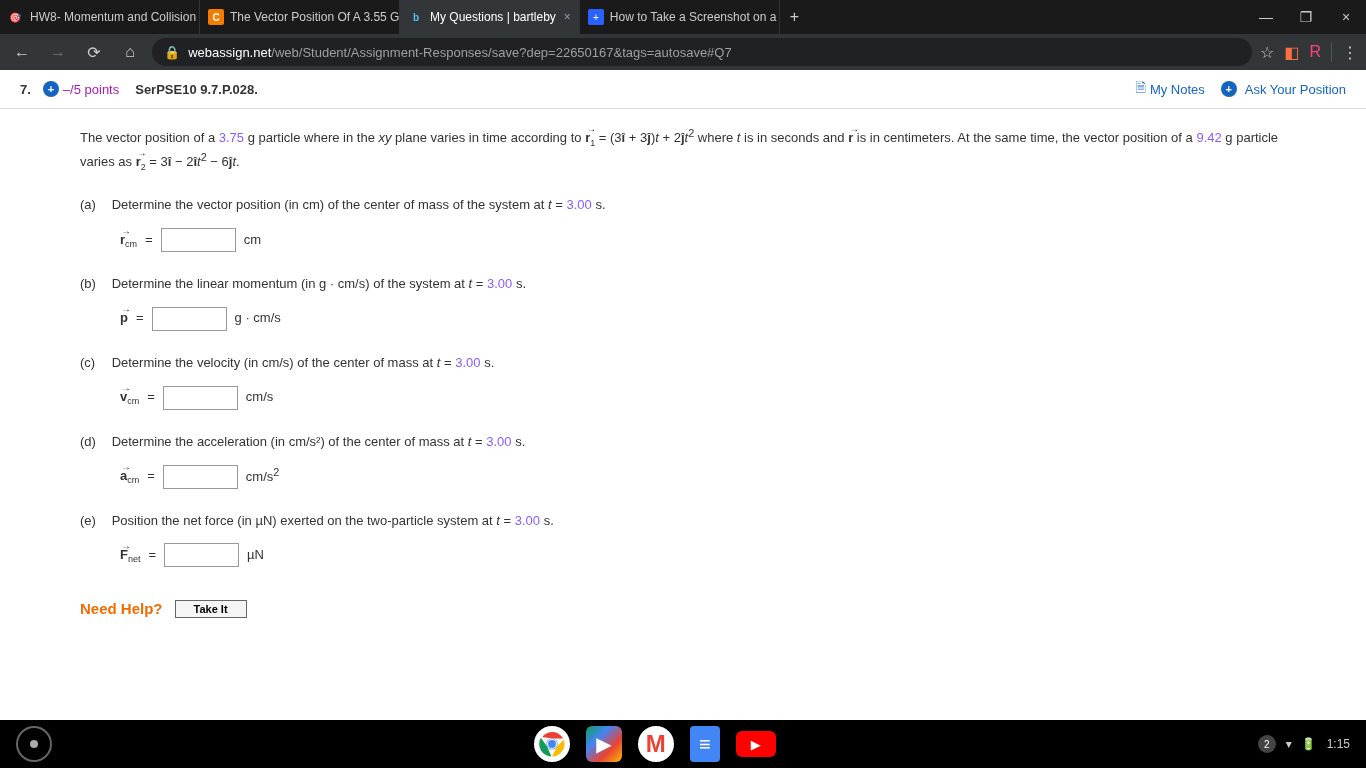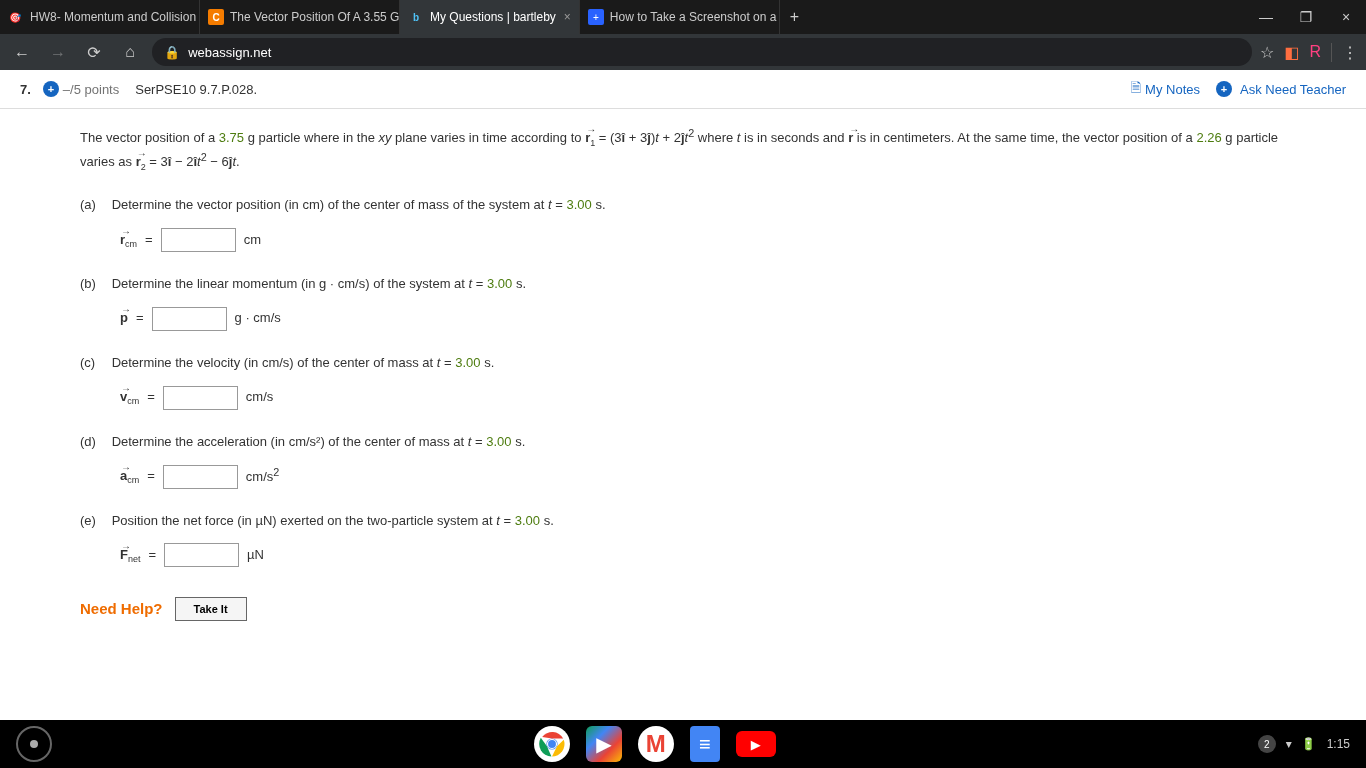--- a/index.html
+++ b/index.html
@@ -21,36 +21,36 @@
 .url-input { flex: 1; height: 28px; background: #202124; border-radius: 14px; display: flex; align-items: center; padding: 0 12px; color: #9aa0a6; font-size: 13px; }
 .url-input .lock { margin-right: 8px; }
 .url-domain { color: #fff; text-align: right; }
 .ext-icons { display: flex; gap: 10px; align-items: center; color: #ccc; }
 
 
 .page { position: absolute; top: 70px; left: 0; right: 0; bottom: 48px; background: #fff; overflow: auto; }
 .question-header { display: flex; align-items: center; padding: 8px 20px; border-bottom: 1px solid #ddd; font-size: 13px; }
 .qnum { font-weight: bold; margin-right: 12px; color: #333; }
 .plus-icon { display: inline-flex; width: 16px; height: 16px; background: #1565c0; color: #fff; border-radius: 50%; align-items: center; justify-content: center; font-size: 11px; font-weight: bold; margin-right: 4px; }
-.points { color: #737373; margin-right: 16px; }
-.problem-id { font-weight: normal; color: #333; }
+.points { color: #a21caf; margin-right: 16px; }
+.problem-id { font-weight: bold; color: #333; }
 .header-right { margin-left: auto; display: flex; align-items: center; gap: 16px; }
 .my-notes { color: #1565c0; display: flex; align-items: center; gap: 4px; }
 .ask-teacher { color: #1565c0; display: flex; align-items: center; gap: 4px; }
 .note-icon { color: #1565c0; }
 
 .question-body { padding: 16px 80px; font-size: 13px; color: #333; line-height: 1.6; }
-.red { color: #4d7c0f; }
+.red { color: #8b5cf6; }
 .part { margin: 22px 0; }
 .part-label { display: inline-block; width: 28px; vertical-align: top; }
 .answer-row { display: flex; align-items: center; margin: 12px 0 12px 40px; gap: 8px; }
 .math-input { width: 75px; height: 24px; border: 1px solid #999; background: #fff; }
 .unit { font-size: 13px; }
 
-.need-help { margin: 30px 0 20px 0; display: flex; gap: 12px; }
+.need-help { margin: 30px 0 20px 0; display: flex; align-items: center; gap: 12px; }
 .need-help-label { color: #ef6c00; font-weight: bold; font-size: 15px; }
 .read-it { border: 1px solid #666; padding: 2px 18px; font-size: 11px; background: #f5f5f5; cursor: pointer; font-weight: bold; }
 
 
 .dock { position: absolute; bottom: 0; left: 0; right: 0; height: 48px; background: rgba(0,0,0,0.85); display: flex; align-items: center; padding: 0 16px; }
 .dock-circle { width: 36px; height: 36px; border: 2px solid #666; border-radius: 50%; display: flex; align-items: center; justify-content: center; }
 .dock-inner { width: 8px; height: 8px; background: #aaa; border-radius: 50%; }
 .dock-apps { display: flex; gap: 16px; margin: 0 auto; align-items: center; }
 .dock-app { width: 36px; height: 36px; border-radius: 50%; display: flex; align-items: center; justify-content: center; font-size: 20px; }
 .chrome-icon { background: #fff; }
@@ -99,20 +99,21 @@
 </div>
 
 <div class="url-bar">
   <div class="nav-btn">←</div>
   <div class="nav-btn" style="opacity:0.4">→</div>
   <div class="nav-btn">⟳</div>
   <div class="nav-btn">⌂</div>
   <div class="url-input">
     <span class="lock">🔒</span>
     <span class="url-domain">webassign.net</span>
+      <span>/web/Student/Assignment-Responses/save?dep=22650167&amp;tags=autosave#Q7</span>
   </div>
   <div class="ext-icons">
     <span>☆</span>
     <span style="color:#ff6e40">◧</span>
     <span style="color:#ff4081">R</span>
     <span style="border-left:1px solid #555;padding-left:10px">⋮</span>
   </div>
 </div>
 
 <div class="page">
@@ -121,38 +122,38 @@
     <span class="plus-icon">+</span>
     <span class="points">–/5 points</span>
     <span class="problem-id">SerPSE10 9.7.P.028.</span>
     <div class="header-right">
       <span class="my-notes">
           <span class="note-icon">🗎</span>
           <span>My Notes</span>
         </span>
       <span class="ask-teacher">
           <span class="plus-icon">+</span>
-          <span>Ask Need Teacher</span>
+          <span>Ask Your Position</span>
         </span>
     </div>
   </div>
 
   <div class="question-body">
     <p>
       <span>The vector position of a </span><span class="red">3.75</span><span> g particle where in the </span><i>xy</i><span> plane varies in time according to </span>
       <span class="vec-expr">
           <span class="vec-arrow">→</span>
           <span class="vec-letter">r</span>
           <span class="vec-sub">1</span>
         </span> = (3<b>î</b> + 3<b>ĵ</b>)<i>t</i> + 2<b>ĵ</b><i>t</i><sup>2</sup>
       <span> where </span><i>t</i><span> is in seconds and </span>
       <span class="vec-expr">
           <span class="vec-arrow">→</span>
           <span class="vec-letter">r</span>
-        </span><span> is in centimeters. At the same time, the vector position of a </span><span class="red">2.26</span><span> g particle varies as </span>
+        </span><span> is in centimeters. At the same time, the vector position of a </span><span class="red">9.42</span><span> g particle varies as </span>
       <span class="vec-expr">
           <span class="vec-arrow">→</span>
           <span class="vec-letter">r</span>
           <span class="vec-sub">2</span>
         </span> = 3<b>î</b> − 2<b>î</b><i>t</i><sup>2</sup> − 6<b>ĵ</b><i>t</i>.
     </p>
 
     <div class="part">
       <span class="part-label">(a)</span>
       <span>Determine the vector position (in cm) of the center of mass of the system at </span><i>t</i> = <span class="red">3.00</span> s.

